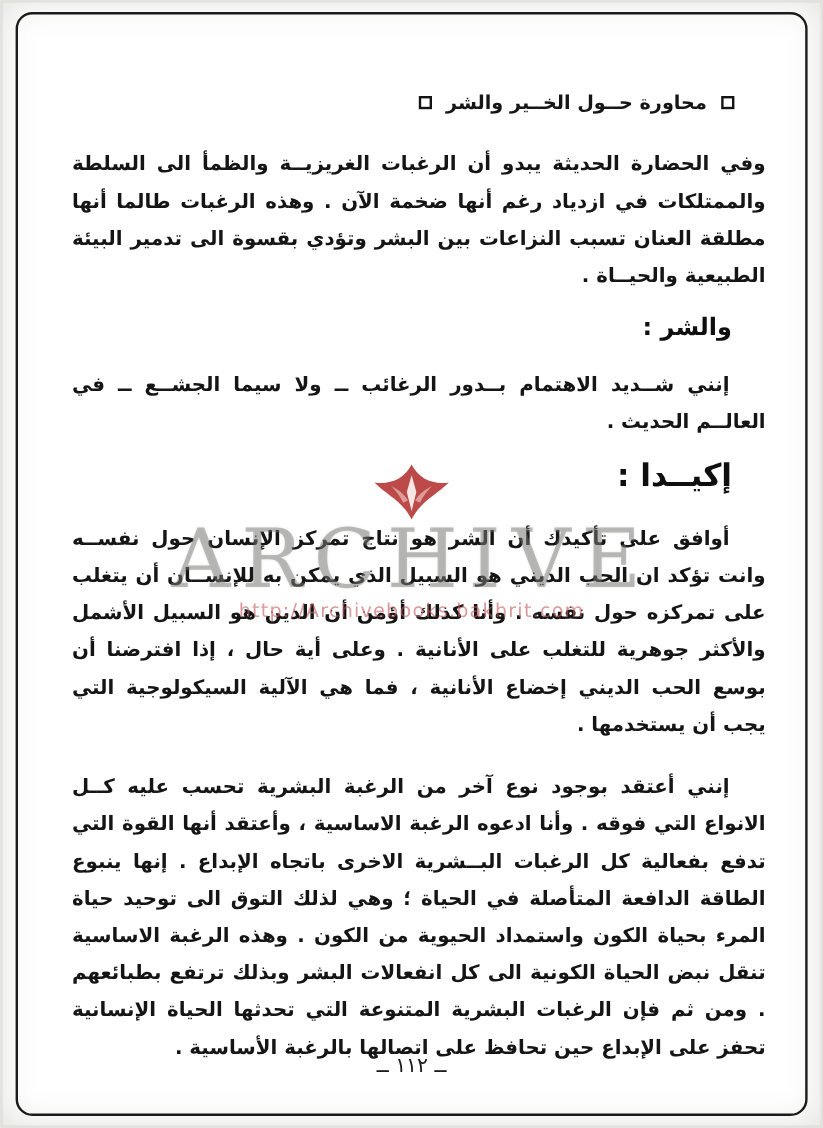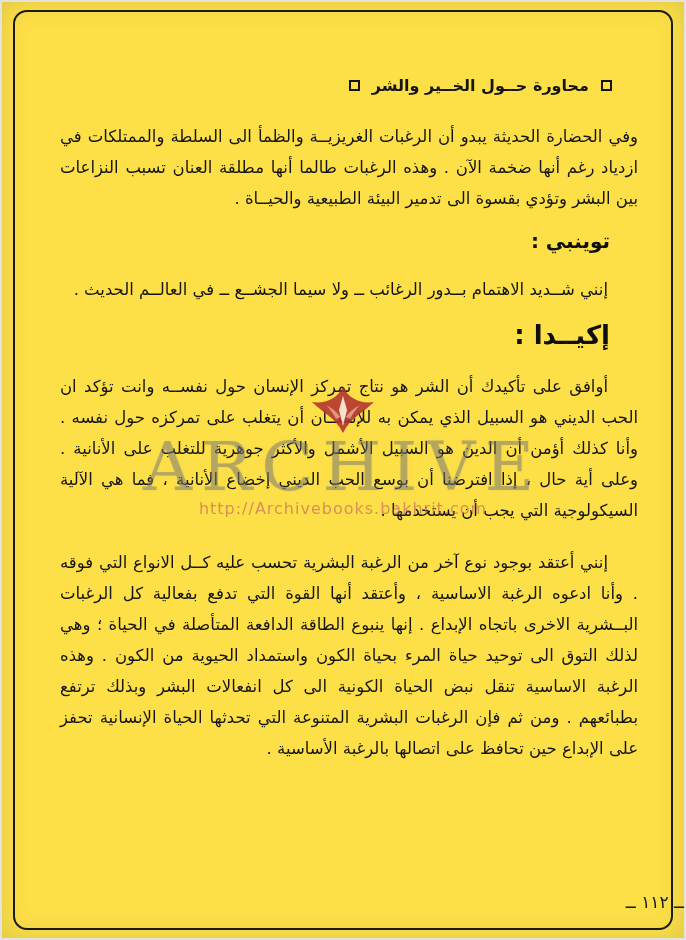--- a/index.html
+++ b/index.html
@@ -6,21 +6,21 @@
   html,body { width:686px; height:940px; }
   body {
     position:relative;
     background:#e3e2de;
     font-family:"DejaVu Sans", sans-serif;
     overflow:hidden;
   }
   
   .page {
     position:absolute; inset:2px;
-    background:#fde047;
+    background:#ffffff;
     box-shadow: inset 0 0 28px rgba(90,90,80,0.18);
   }
   
   .frame {
     position:absolute; left:11px; top:8px; right:11px; bottom:8px;
     border:2.5px solid #1b1b1b;
     border-radius:14px;
     pointer-events:none;
   }
   .content {
@@ -40,33 +40,34 @@
     border:2px solid #141414;
     background:transparent;
     flex:0 0 auto;
   }
   .para {
     font-size:16.5px;
     line-height:31px;
     text-align:justify;
     margin-bottom:15px;
     color:#151515;
+    font-weight:bold;
   }
   .para.indent { text-indent:30px;margin-top:21px; }
   .speaker {
     font-weight:bold;
     font-size:20px;
     margin:10px 28px 10px 0;
     color:#0f0f0f;
     letter-spacing:1px;
   }
   .speaker.big { font-size:26px; }
   .page-number {
-    position:absolute; left:0; right:0; bottom:26px;
-    text-align:right;
+    position:absolute; left:0; right:0; bottom:40px;
+    text-align:center;
     font-size:17px;
     color:#1a1a1a;
     direction:rtl;
   }
   
   .watermark {
     position:absolute; left:0; right:0; top:382px;
     text-align:center;
     pointer-events:none;
     direction:ltr;
@@ -98,21 +99,21 @@
   <div class="content">
 
     <div class="chapter-header">
       <span class="sq"></span>
       <span class="chapter-title">محاورة حــول الخــير والشر</span>
       <span class="sq"></span>
     </div>
 
     <p class="para">وفي الحضارة الحديثة يبدو أن الرغبات الغريزيــة والظمأ الى السلطة والممتلكات في ازدياد رغم أنها ضخمة الآن . وهذه الرغبات طالما أنها مطلقة العنان تسبب النزاعات بين البشر وتؤدي بقسوة الى تدمير البيئة الطبيعية والحيــاة .</p>
 
-    <div class="speaker">توينبي :</div>
+    <div class="speaker">والشر :</div>
 
     <p class="para indent">إنني شــديد الاهتمام بــدور الرغائب ــ ولا سيما الجشــع ــ في العالــم الحديث .</p>
 
     <div class="speaker big">إكيــدا :</div>
 
     <p class="para indent">أوافق على تأكيدك أن الشر هو نتاج تمركز الإنسان حول نفســه وانت تؤكد ان الحب الديني هو السبيل الذي يمكن به للإنســان أن يتغلب على تمركزه حول نفسه . وأنا كذلك أؤمن أن الدين هو السبيل الأشمل والأكثر جوهرية للتغلب على الأنانية . وعلى أية حال ، إذا افترضنا أن بوسع الحب الديني إخضاع الأنانية ، فما هي الآلية السيكولوجية التي يجب أن يستخدمها .</p>
 
     <p class="para indent">إنني أعتقد بوجود نوع آخر من الرغبة البشرية تحسب عليه كــل الانواع التي فوقه . وأنا ادعوه الرغبة الاساسية ، وأعتقد أنها القوة التي تدفع بفعالية كل الرغبات البــشرية الاخرى باتجاه الإبداع . إنها ينبوع الطاقة الدافعة المتأصلة في الحياة ؛ وهي لذلك التوق الى توحيد حياة المرء بحياة الكون واستمداد الحيوية من الكون . وهذه الرغبة الاساسية تنقل نبض الحياة الكونية الى كل انفعالات البشر وبذلك ترتفع بطبائعهم . ومن ثم فإن الرغبات البشرية المتنوعة التي تحدثها الحياة الإنسانية تحفز على الإبداع حين تحافظ على اتصالها بالرغبة الأساسية .</p>
 
   </div>

